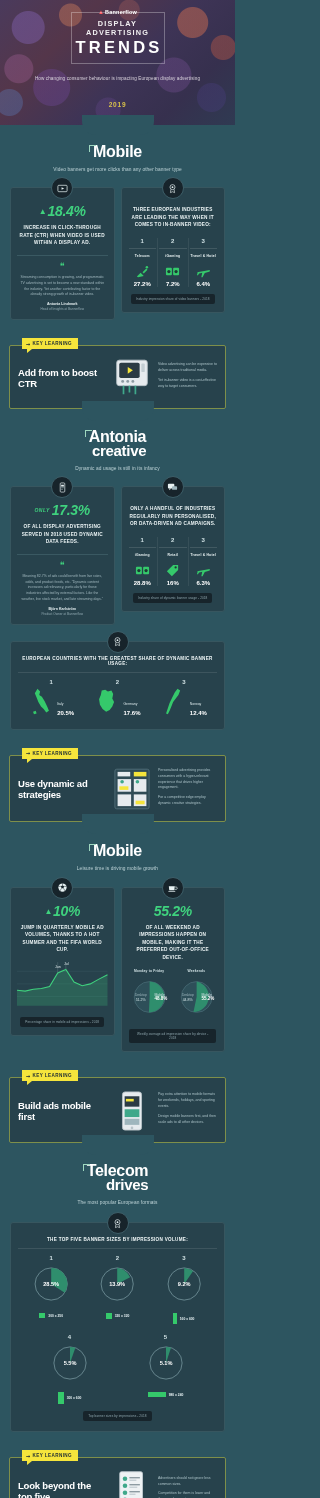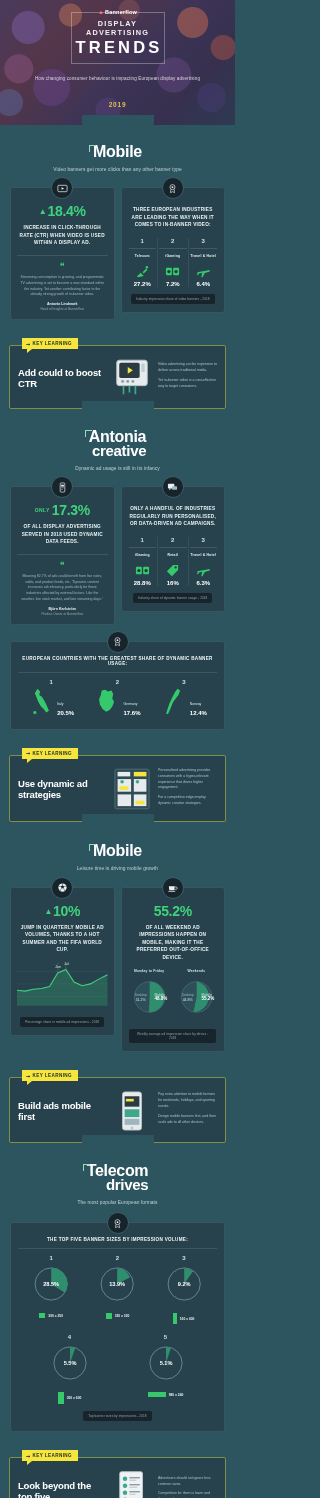--- a/index.html
+++ b/index.html
@@ -108,21 +108,21 @@
   .card-icon {
     position: absolute; top: -11px; left: 50%; transform: translateX(-50%);
     width: 22px; height: 22px; border-radius: 50%;
     background: #17242b; border: 1px solid #3d5e68;
     display: flex; align-items: center; justify-content: center;
   }
   .card-icon svg { width: 11px; height: 11px; }
 
   .big-stat {
     text-align: center; font-size: 14px; font-weight: bold;
-    color: #3fd27e; letter-spacing: -.3px; margin-top: 2px;
+    color: #3fd27e; letter-spacing: -.3px; margin-top: 2px; font-style: italic;
   }
   .big-stat .arrow { font-size: 8px; vertical-align: 2px; margin-right: 1px; }
   .big-stat .only {
     font-size: 5px; color: #3fd27e; letter-spacing: .4px;
     vertical-align: 3px; margin-right: 2px;
   }
   .stat-caption {
     text-align: center; font-size: 4.7px; line-height: 1.6;
     font-weight: bold; letter-spacing: .25px; color: #eaf2f3;
     margin-top: 5px; padding: 0 2px;
@@ -339,21 +339,21 @@
         <div class="src-note">Industry impression share of video banners - 2018</div>
       </div>
     </div>
 
     <div class="kl-wrap">
       <div class="kl-tag">
         <span class="kl-arrow">➞</span>
         <span>KEY LEARNING</span>
       </div>
       <div class="kl-box">
-        <div class="kl-head">Add could to boost CTR</div>
+        <div class="kl-head">Add from to boost CTR</div>
         <div class="kl-art">
           <svg viewBox="0 0 40 46" width="34" height="40">
             <rect x="2" y="2" width="36" height="30" rx="3" fill="#e6ebee" stroke="#b9c4c9" stroke-width="1"></rect>
             <rect x="5" y="5" width="24" height="18" rx="2" fill="#2b3b44"></rect>
             <polygon points="15,10 21,14 15,18" fill="#f5e53c"></polygon>
             <rect x="31" y="6" width="4" height="10" rx="1" fill="#c3ced3"></rect>
             <circle cx="9" cy="27" r="1.7" fill="#8d9ba2"></circle>
               <circle cx="15" cy="27" r="1.7" fill="#8d9ba2"></circle>
               <circle cx="21" cy="27" r="1.7" fill="#8d9ba2"></circle>
             <path d="M10 32 L10 42 M17 32 L17 40 M24 32 L24 42" stroke="#3fa88a" stroke-width="2" fill="none"></path>

